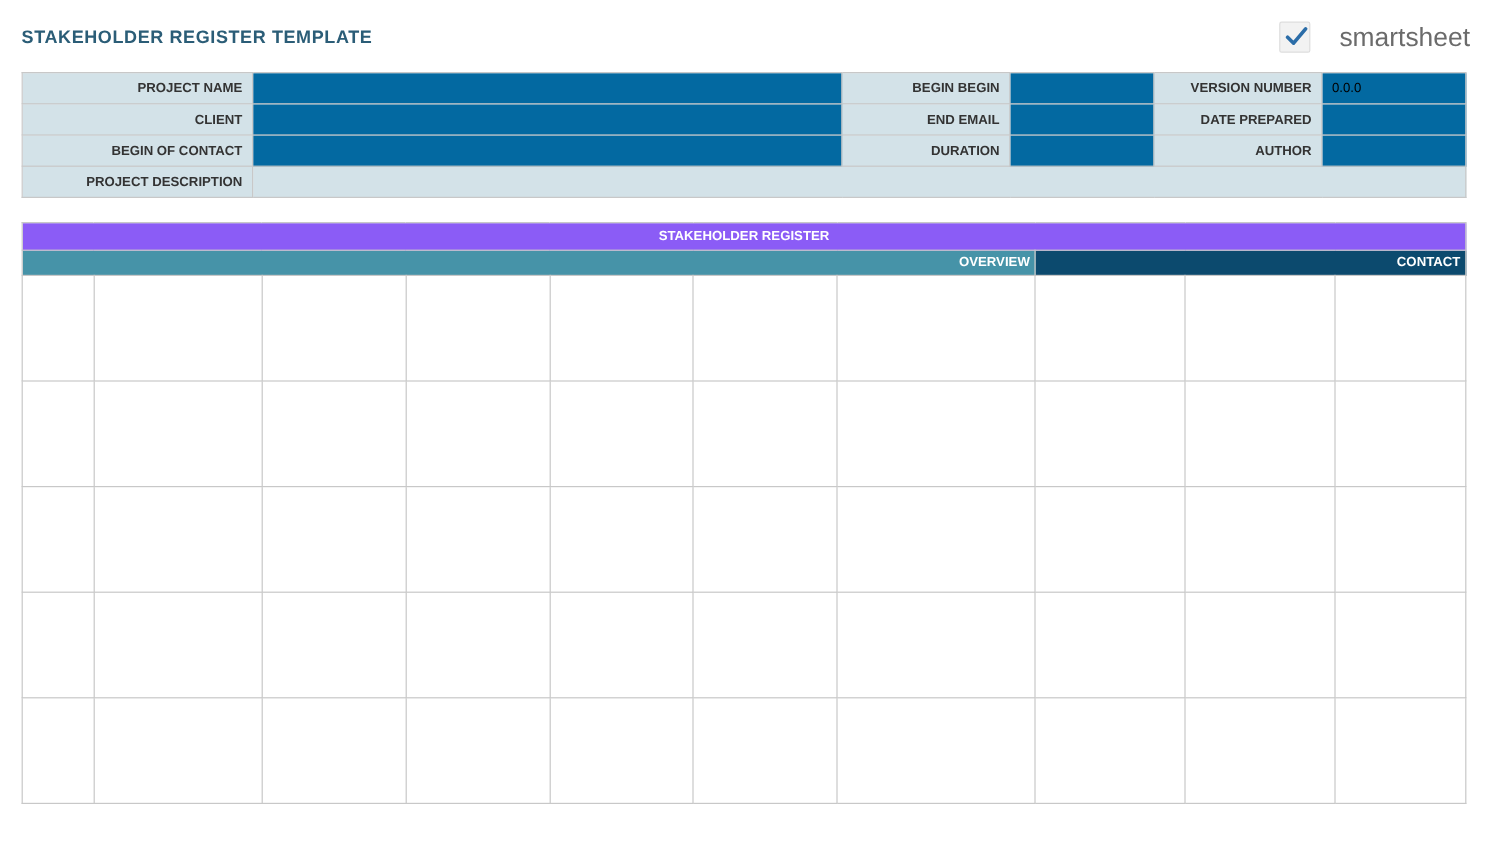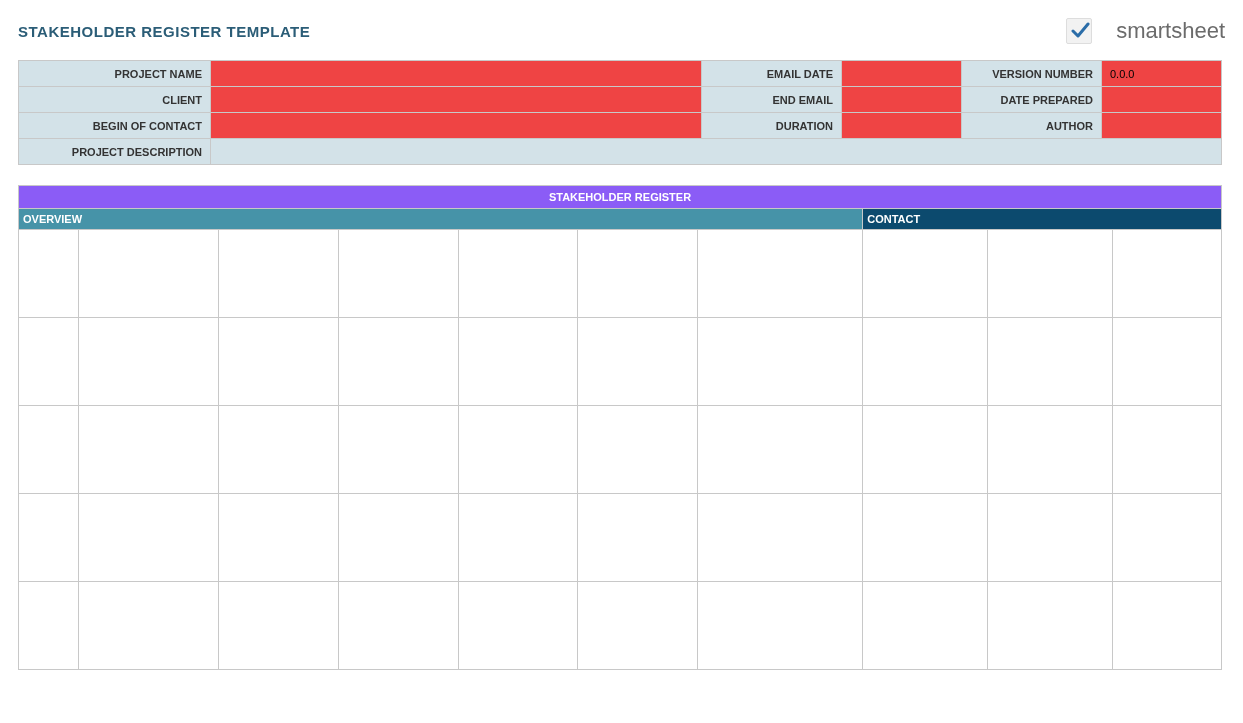--- a/index.html
+++ b/index.html
@@ -51,40 +51,40 @@
     height: 26px;
   }
   .meta-label {
     background: #d3e2e8;
     text-align: right;
     font-weight: bold;
     color: #333;
     width: 192px;
   }
   .meta-label-sm { width: 140px; }
-  .meta-val { background: #ef4444; }
+  .meta-val { background: #0369a1; }
   .meta-val-sm { width: 120px; }
   .desc-row td.meta-val { background: #d3e2e8; }
 
   .reg-table {
     width: 1204px;
     border-collapse: collapse;
   }
   .reg-title td {
     background: #8b5cf6;
     color: #fff;
     text-align: center;
     font-size: 11px;
     font-weight: bold;
     padding: 5px;
     border: 1px solid #c8c8c8;
   }
   .reg-group td {
     color: #fff;
-    text-align: left;
+    text-align: right;
     font-size: 11px;
     font-weight: bold;
     padding: 4px;
     border: 1px solid #c8c8c8;
   }
   .grp-overview { background: #4693a8; }
   .grp-contact  { background: #0c4a6e; }
   .reg-cols td {
     background: #c0dbe3;
     color: #333;
@@ -124,21 +124,21 @@
     </span>
     <span>smartsheet</span>
   </div>
 </div>
 
 <table class="meta-table">
   <tbody>
       <tr>
     <td class="meta-label">PROJECT NAME</td>
     <td class="meta-val"></td>
-    <td class="meta-label meta-label-sm">EMAIL DATE</td>
+    <td class="meta-label meta-label-sm">BEGIN BEGIN</td>
     <td class="meta-val meta-val-sm"></td>
     <td class="meta-label meta-label-sm">VERSION NUMBER</td>
     <td class="meta-val meta-val-sm">0.0.0</td>
   </tr>
   <tr>
     <td class="meta-label">CLIENT</td>
     <td class="meta-val"></td>
     <td class="meta-label meta-label-sm">END EMAIL</td>
     <td class="meta-val meta-val-sm"></td>
     <td class="meta-label meta-label-sm">DATE PREPARED</td>

